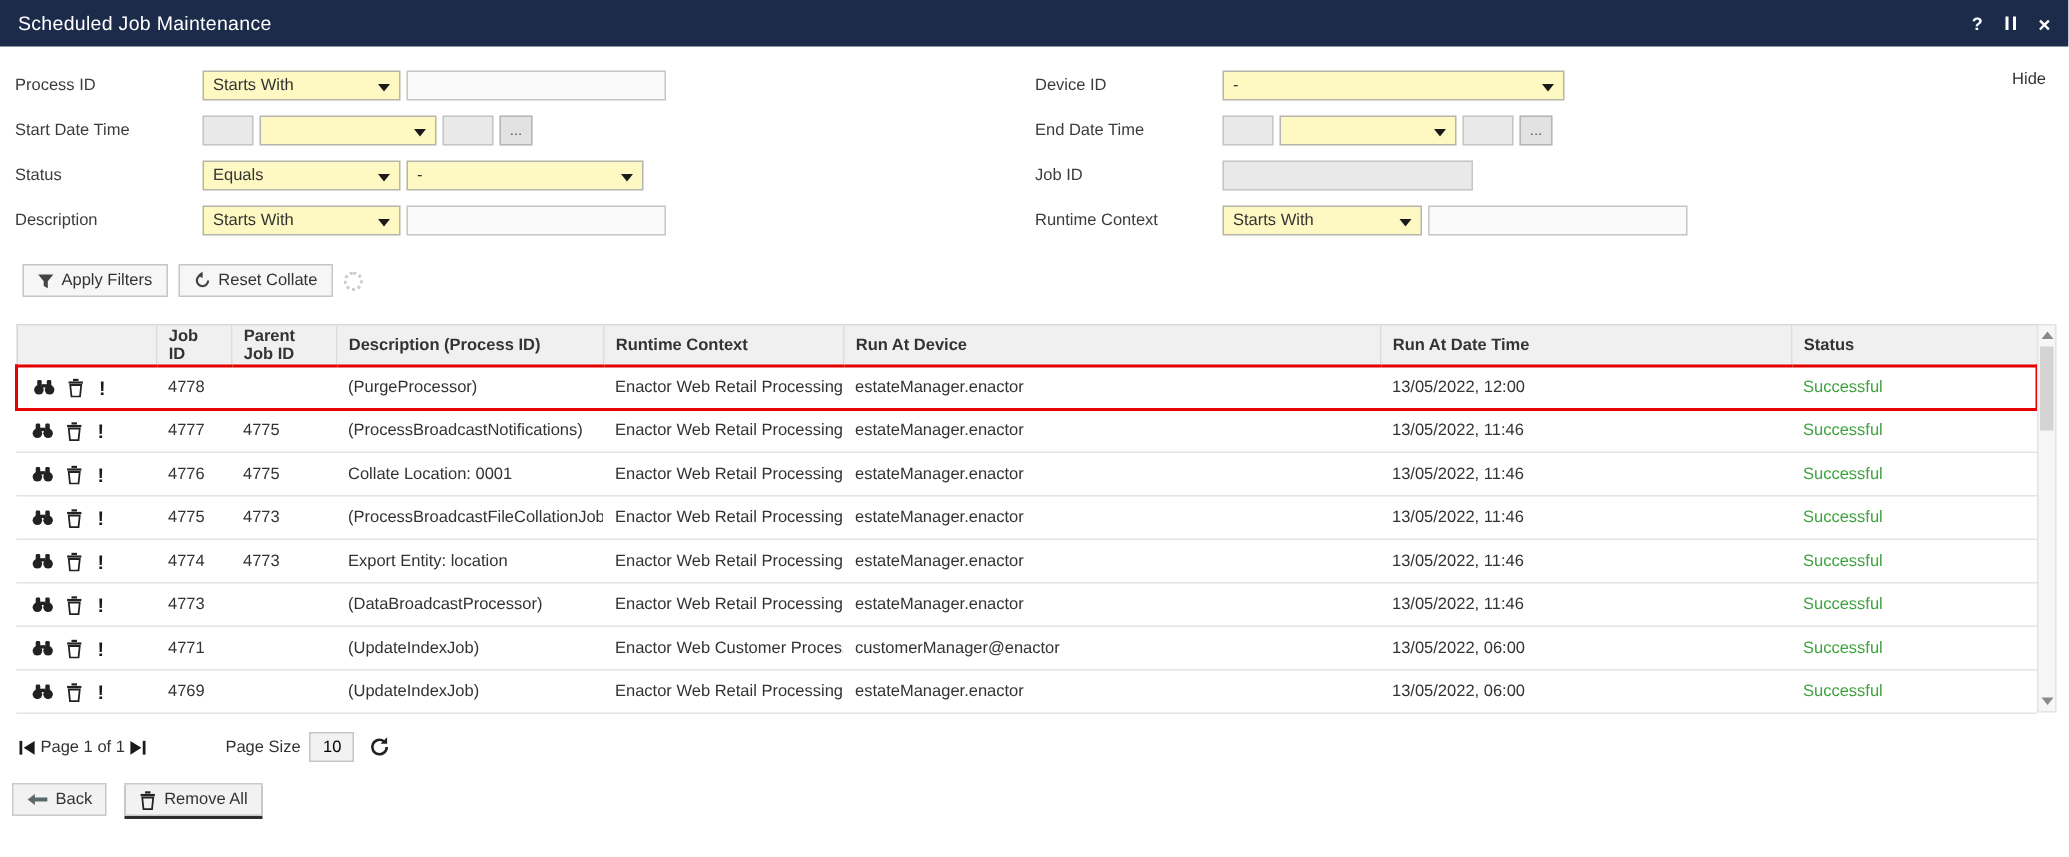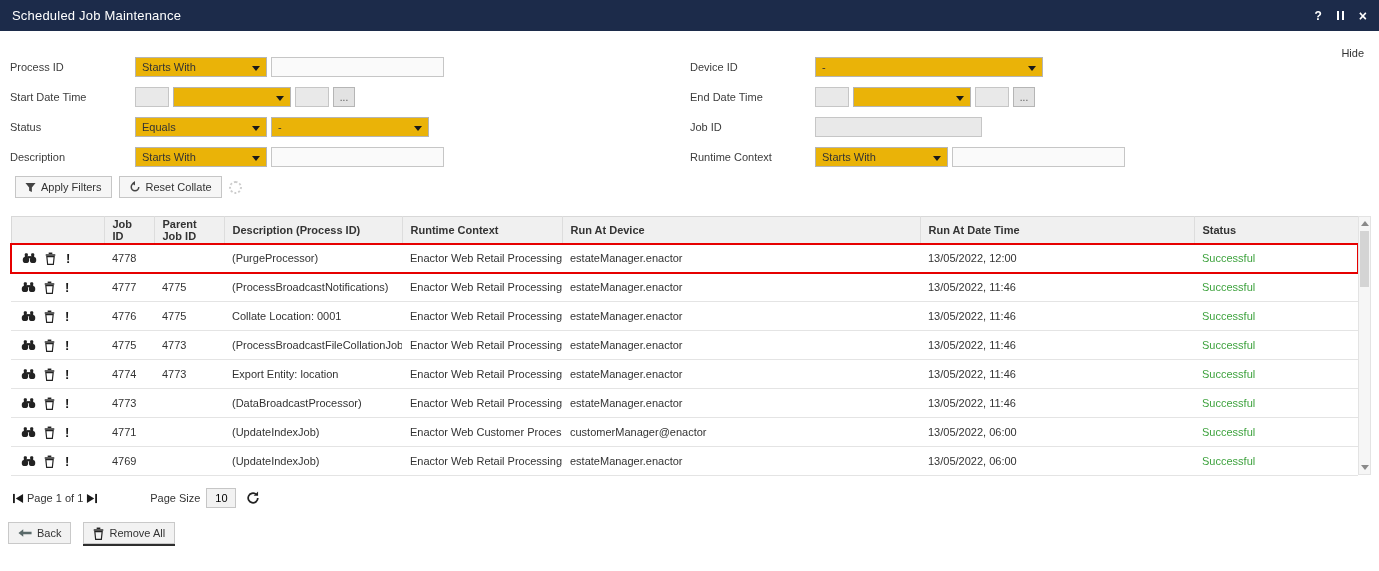--- a/index.html
+++ b/index.html
@@ -20,27 +20,27 @@
   .titlebar .title { font-size: 13px; letter-spacing: .2px; }
   .tb-icons { margin-left: auto; display: flex; align-items: center; gap: 15px; }
   .tb-icon { color: #fff; font-weight: bold; font-size: 12px; cursor: pointer; line-height: 1; }
   .pause-icon { display: inline-flex; gap: 3px; cursor: pointer; }
   .pause-icon i { display: block; width: 2px; height: 9px; background: #fff; }
   .close-icon { font-size: 14px; }
 
   
   .filters { position: relative; padding: 16px 10px 0 10px; }
   .hide-link { position: absolute; top: 16px; right: 15px; color: #333; cursor: pointer; }
-  .f-row { display: flex; align-items: flex-end; height: 30px; }
+  .f-row { display: flex; align-items: flex-start; height: 30px; }
   .f-left { display: flex; align-items: center; width: 680px; }
   .f-right { display: flex; align-items: center; flex: 1; }
   .f-label { display: inline-block; width: 125px; color: #3c3c3c; }
   .ctrl { margin-right: 4px; }
   .dd {
-    position: relative; height: 20px; border: 1px solid #b5b5b5; background: #eab308;
+    position: relative; height: 20px; border: 1px solid #b5b5b5; background: #fef9c3;
     display: inline-flex; align-items: center; padding: 0 18px 0 6px; cursor: pointer;
   }
   .dd .caret {
     position: absolute; right: 6px; top: 8px; width: 0; height: 0;
     border-left: 4px solid transparent; border-right: 4px solid transparent; border-top: 5px solid #1a1a1a;
   }
   .ti { height: 20px; border: 1px solid #c6c6c6; background: #fafafa; padding: 0 5px; font: inherit; }
   .ti.gray { background: #e9e9e9; }
   .w132 { width: 132px; } .w173 { width: 173px; } .w228 { width: 228px; }
   .w158 { width: 158px; } .w34 { width: 34px; } .w118 { width: 118px; }

